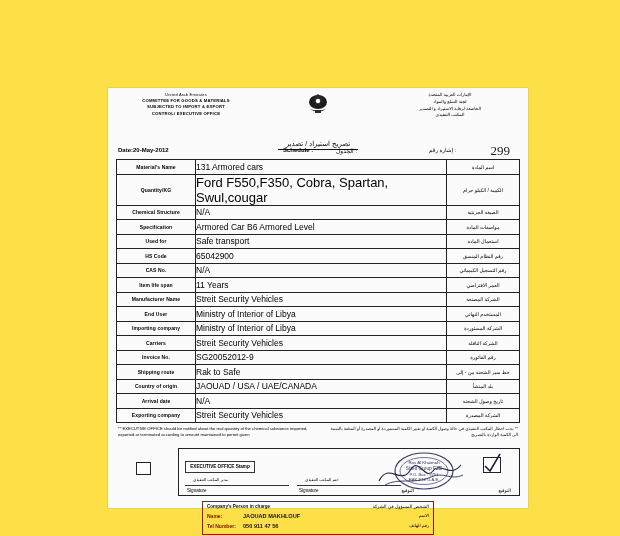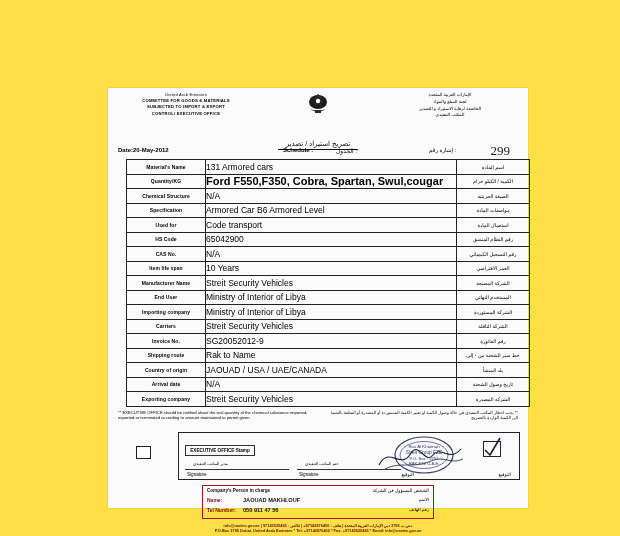--- a/index.html
+++ b/index.html
@@ -119,21 +119,21 @@
     position: absolute;
     right: 18px;
     top: -2px;
     font-size: 13px;
     font-family: "Liberation Serif", serif;
     color: #1a1a1a;
   }
 
   
   table.doc {
-    margin: 0 18px;
+    margin: 0 8px;
     width: 400px;
     border-collapse: collapse;
     table-layout: fixed;
   }
   table.doc td {
     border: 1px solid #222;
     padding: 0;
     height: 13.5px;
     vertical-align: middle;
   }
@@ -143,21 +143,21 @@
     font-weight: bold;
     text-align: center;
     letter-spacing: 0.1px;
   }
   td.val {
     width: 250px;
     font-size: 8.5px;
     padding-left: 5px;
     font-family: "Liberation Sans", sans-serif;
   }
-  td.val.small { font-size: 11px; font-weight: bold; }
+  td.val.small { font-size: 13px; }
   td.arb {
     width: 72px;
     font-size: 5px;
     text-align: center;
     direction: rtl;
   }
 
   
   .note {
     margin: 3px 10px 0 10px;
@@ -399,36 +399,36 @@
           <td class="val">N/A</td>
           <td class="arb">الصيغة الجزيئية</td>
         </tr>
         <tr>
           <td class="lbl">Specification</td>
           <td class="val">Armored Car B6 Armored Level</td>
           <td class="arb">مواصفات المادة</td>
         </tr>
         <tr>
           <td class="lbl">Used for</td>
-          <td class="val">Code transport</td>
+          <td class="val">Safe transport</td>
           <td class="arb">استعمال المادة</td>
         </tr>
         <tr>
           <td class="lbl">HS Code</td>
           <td class="val">65042900</td>
           <td class="arb">رقم النظام المنسق</td>
         </tr>
         <tr>
           <td class="lbl">CAS No.</td>
           <td class="val">N/A</td>
           <td class="arb">رقم التسجيل الكيميائي</td>
         </tr>
         <tr>
           <td class="lbl">Item life span</td>
-          <td class="val">10 Years</td>
+          <td class="val">11 Years</td>
           <td class="arb">العمر الافتراضي</td>
         </tr>
         <tr>
           <td class="lbl">Manufacturer Name</td>
           <td class="val">Streit Security Vehicles</td>
           <td class="arb">الشركة المصنعة</td>
         </tr>
         <tr>
           <td class="lbl">End User</td>
           <td class="val">Ministry of Interior of Libya</td>
@@ -444,21 +444,21 @@
           <td class="val">Streit Security Vehicles</td>
           <td class="arb">الشركة الناقلة</td>
         </tr>
         <tr>
           <td class="lbl">Invoice No.</td>
           <td class="val">SG20052012-9</td>
           <td class="arb">رقم الفاتورة</td>
         </tr>
         <tr>
           <td class="lbl">Shipping route</td>
-          <td class="val">Rak to Name</td>
+          <td class="val">Rak to Safe</td>
           <td class="arb">خط سير الشحنة من - إلى</td>
         </tr>
         <tr>
           <td class="lbl">Country of origin</td>
           <td class="val">JAOUAD / USA / UAE/CANADA</td>
           <td class="arb">بلد المنشأ</td>
         </tr>
         <tr>
           <td class="lbl">Arrival date</td>
           <td class="val">N/A</td>

